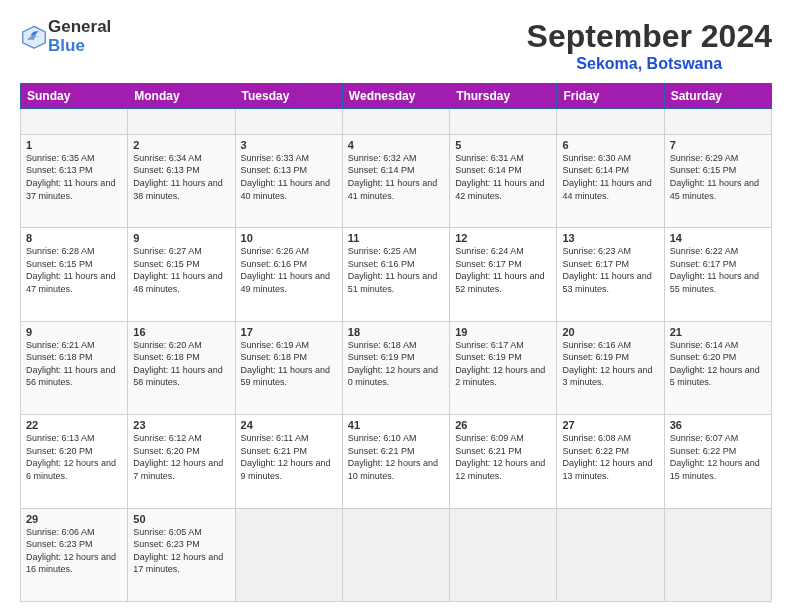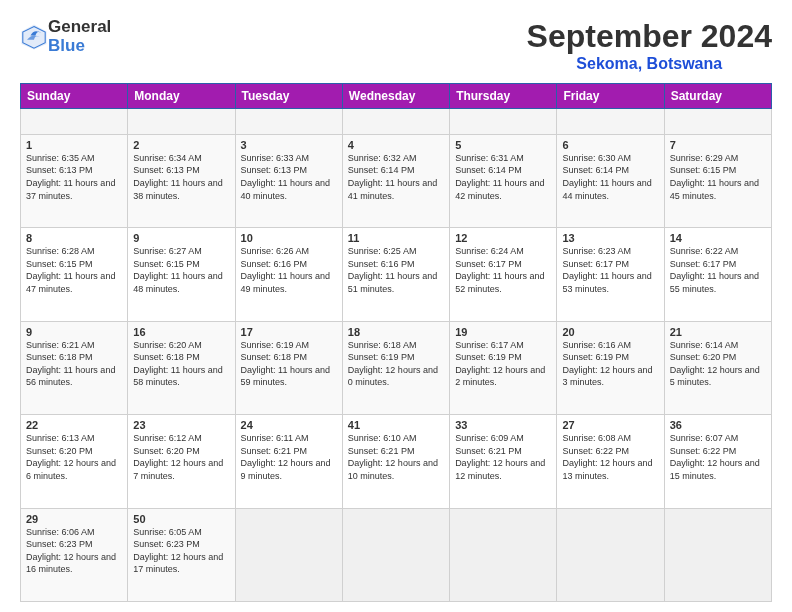--- a/index.html
+++ b/index.html
@@ -237,21 +237,21 @@
           </td>
           <td>
             <span class="day-num">24</span>
 <div class="day-info">Sunrise: 6:11 AM<br>Sunset: 6:21 PM<br>Daylight: 12 hours and 9 minutes.</div>
           </td>
           <td>
             <span class="day-num">41</span>
 <div class="day-info">Sunrise: 6:10 AM<br>Sunset: 6:21 PM<br>Daylight: 12 hours and 10 minutes.</div>
           </td>
           <td>
-            <span class="day-num">33</span>
+            <span class="day-num">26</span>
 <div class="day-info">Sunrise: 6:09 AM<br>Sunset: 6:21 PM<br>Daylight: 12 hours and 12 minutes.</div>
           </td>
           <td>
             <span class="day-num">27</span>
 <div class="day-info">Sunrise: 6:08 AM<br>Sunset: 6:22 PM<br>Daylight: 12 hours and 13 minutes.</div>
           </td>
           <td>
             <span class="day-num">36</span>
 <div class="day-info">Sunrise: 6:07 AM<br>Sunset: 6:22 PM<br>Daylight: 12 hours and 15 minutes.</div>
           </td>

